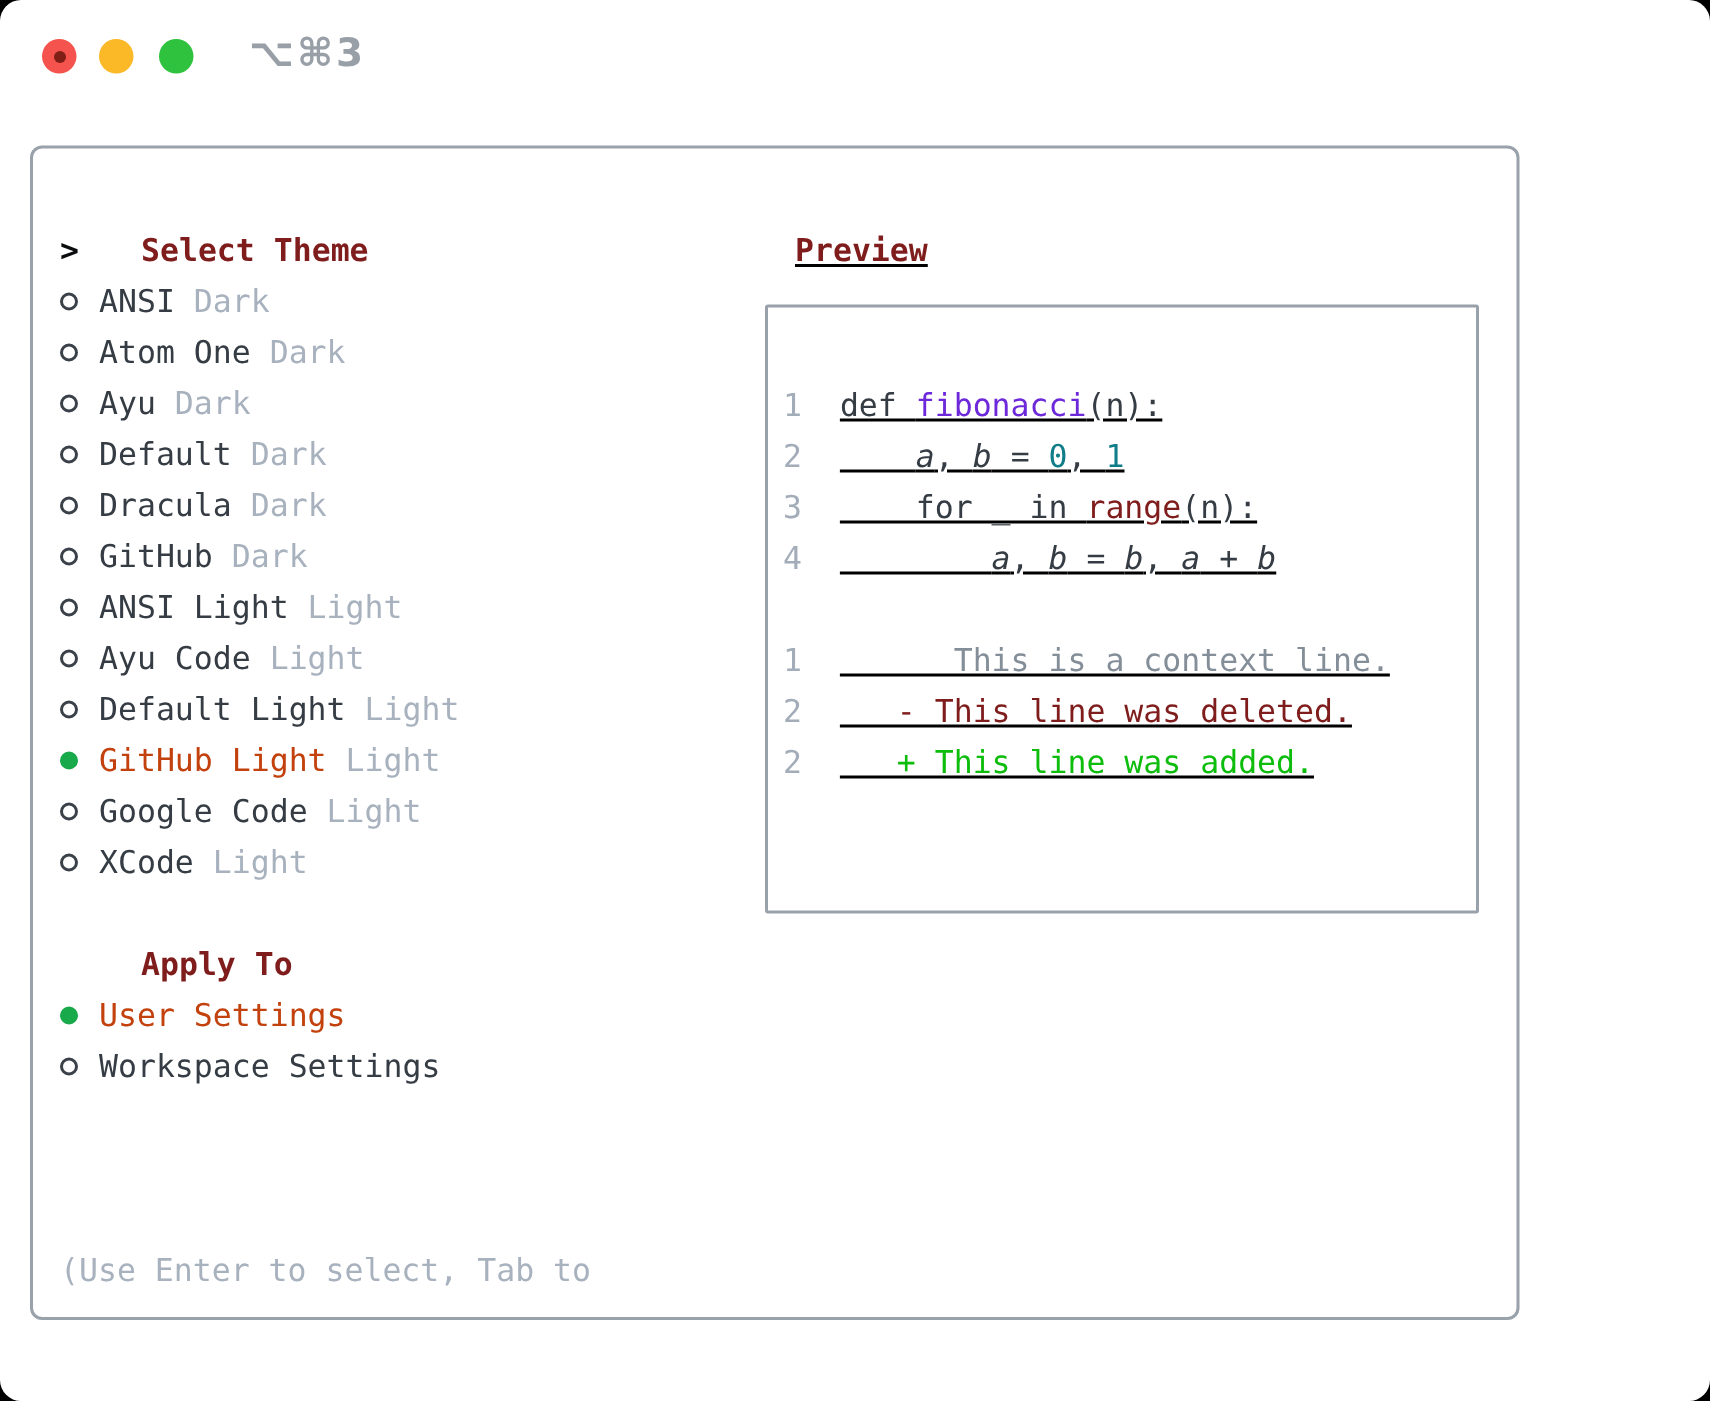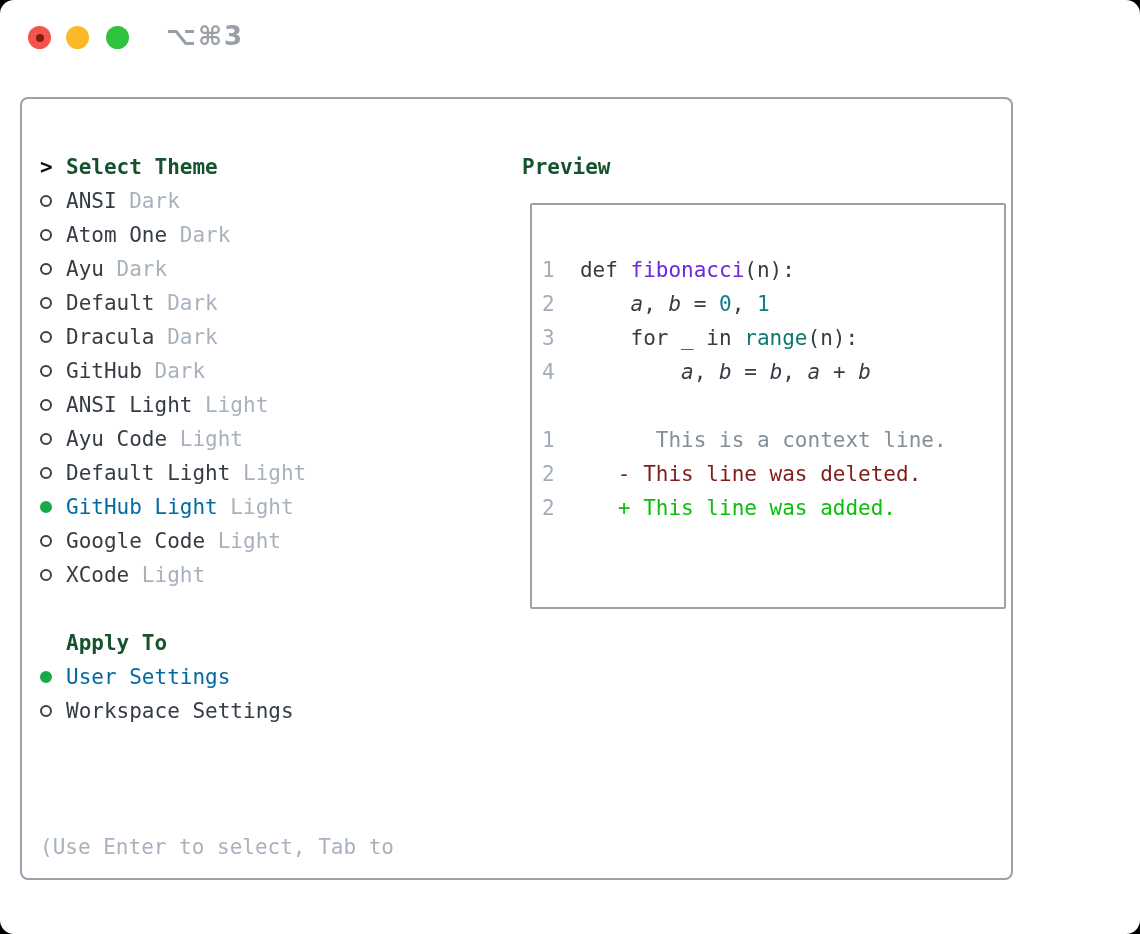--- a/index.html
+++ b/index.html
@@ -22,43 +22,43 @@
     color:#989fa7;letter-spacing:2px;font-family:"DejaVu Sans", sans-serif;
   }
   
   .panel{
     position:absolute;left:20px;top:97px;width:993px;height:783px;
     border:2px solid #99a1ab;border-radius:8px;box-sizing:border-box;background:#fff;
   }
   .row{height:34px;display:flex;align-items:center;font-size:21px;line-height:34px;white-space:pre;}
   .pfx{flex:0 0 26px;width:26px;display:flex;align-items:center;}
   .prompt{font-weight:bold;color:#0a0c0e;}
-  .hdr{font-weight:bold;color:#14532d;}
+  .hdr{font-weight:bold;color:#7f1d1d;margin-left:28px;}
   .dot{width:12px;height:12px;border-radius:50%;border:2px solid #3a4149;box-sizing:border-box;}
   .dot.sel{background:#18a94b;border-color:#18a94b;}
   .t-name{color:#353c44;}
-  .t-name.sel{color:#0369a1;}
+  .t-name.sel{color:#c2410c;}
   .t-var{color:#a8b2be;margin-left:1ch;}
   .left-col{position:absolute;left:18px;top:51px;width:450px;}
   .apply-block{margin-top:34px;}
   .help-block{margin-top:34px;color:#a8b2be;font-size:21px;line-height:34px;white-space:pre;}
   
-  .right-col{position:absolute;left:500px;top:51px;width:500px;}
+  .right-col{position:absolute;left:480px;top:51px;width:500px;text-decoration:underline;}
   .preview-title{height:34px;line-height:34px;font-size:21px;}
   .code-box{
     margin-left:8px;margin-top:19px;width:476px;height:406px;box-sizing:border-box;
     border:2px solid #99a1ab;border-radius:2px;background:#fff;
     padding:48px 10px;overflow:hidden;
   }
   .code-line{height:34px;line-height:34px;font-size:21px;white-space:pre;}
   .gutter{display:inline-block;width:3ch;color:#a3adb9;}
   .seg-plain{color:#353c44;margin-top:14px;}
   .seg-func{color:#6d28d9;}
   .seg-num{color:#107d89;}
-  .seg-builtin{color:#0f766e;}
+  .seg-builtin{color:#7f1d1d;}
   .seg-var{color:#353c44;font-style:italic;}
   .seg-ctx{color:#848e98;}
   .seg-del{color:#7f1d1d;text-align:center;}
   .seg-add{color:#0cbd0c;}
 </style>
 </head>
 <body>
 
 <div class="window">
 

